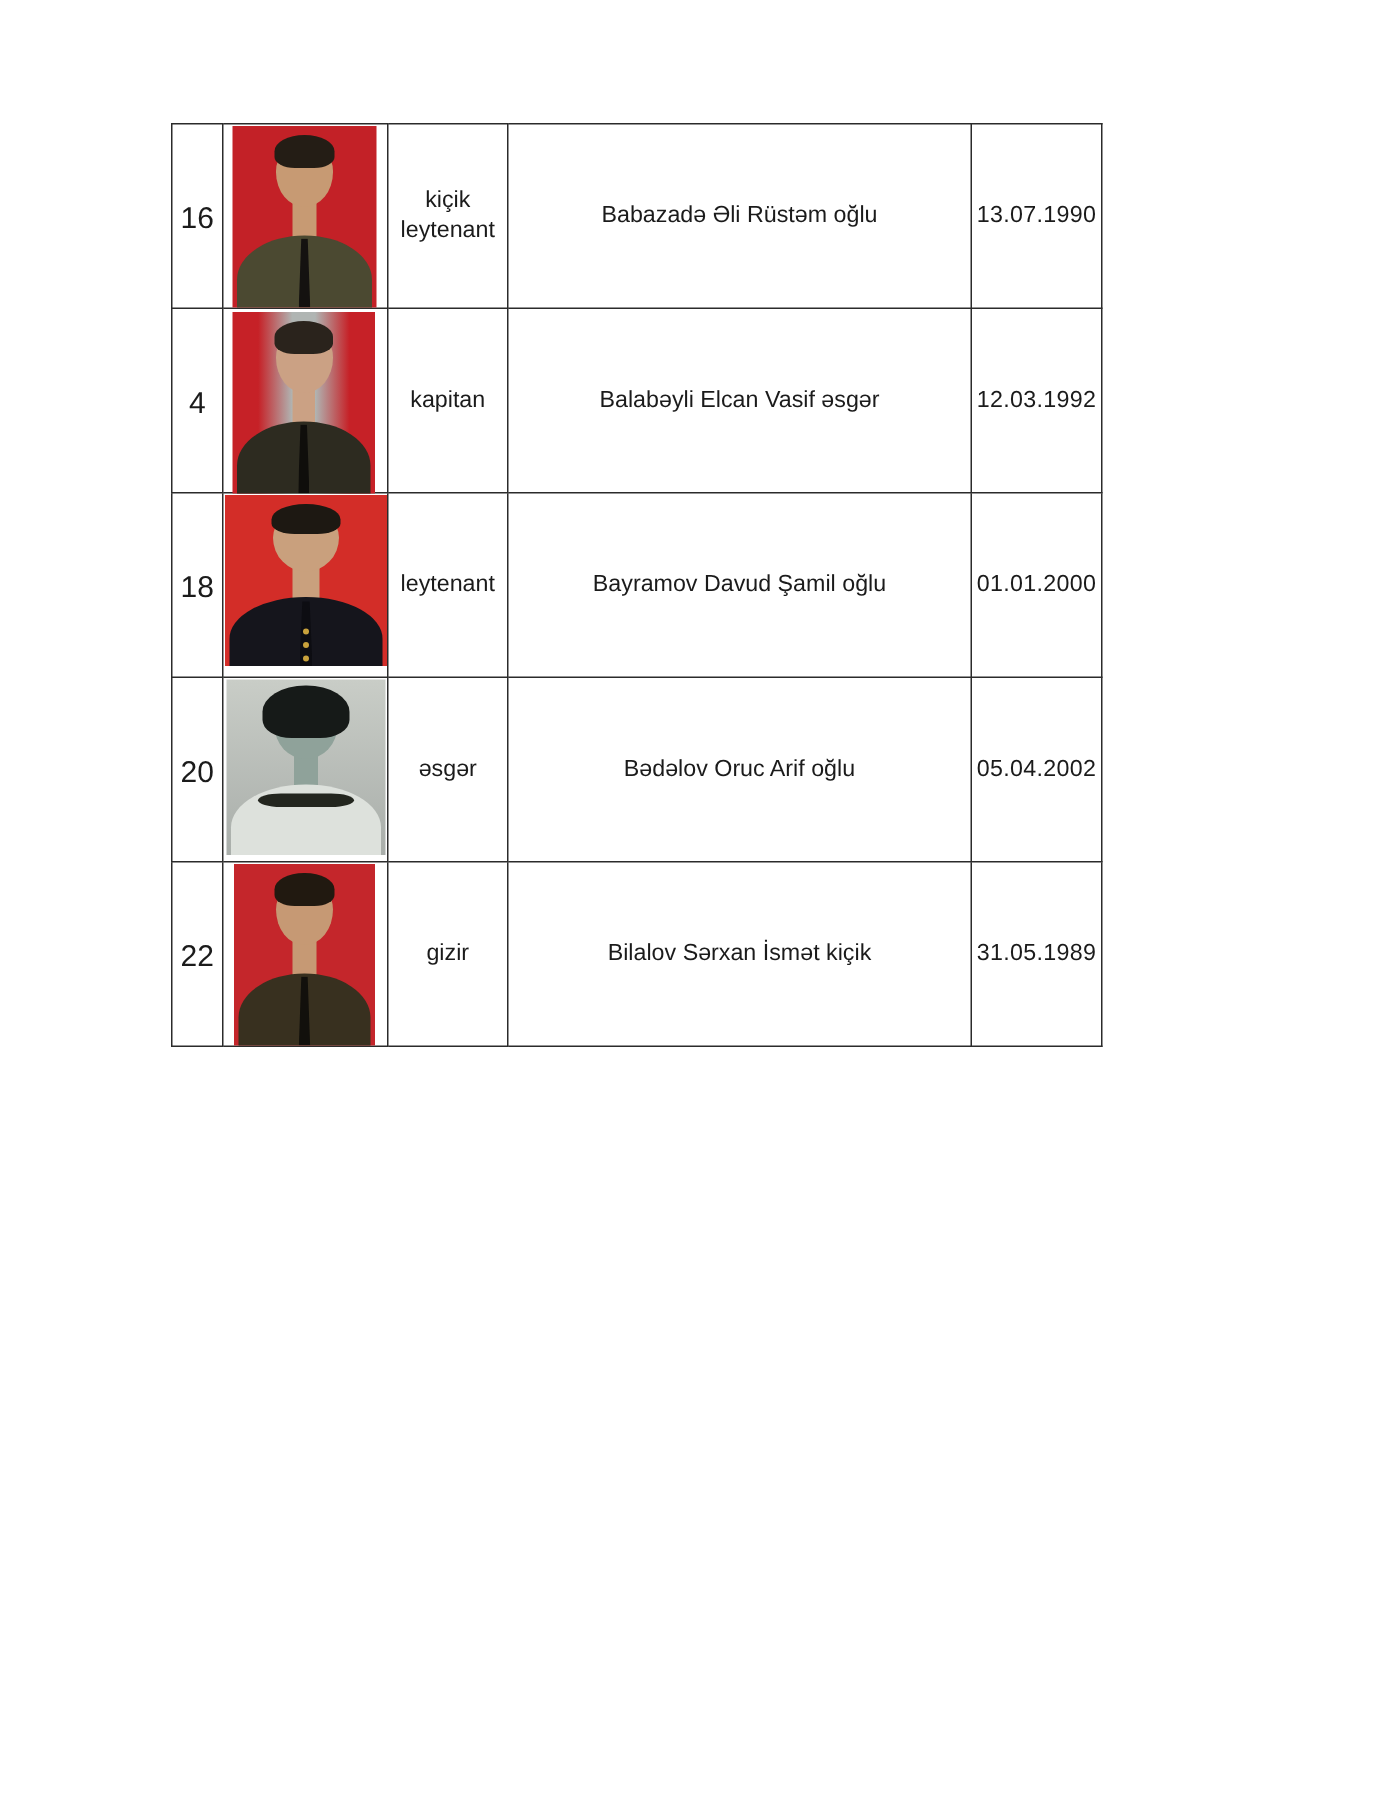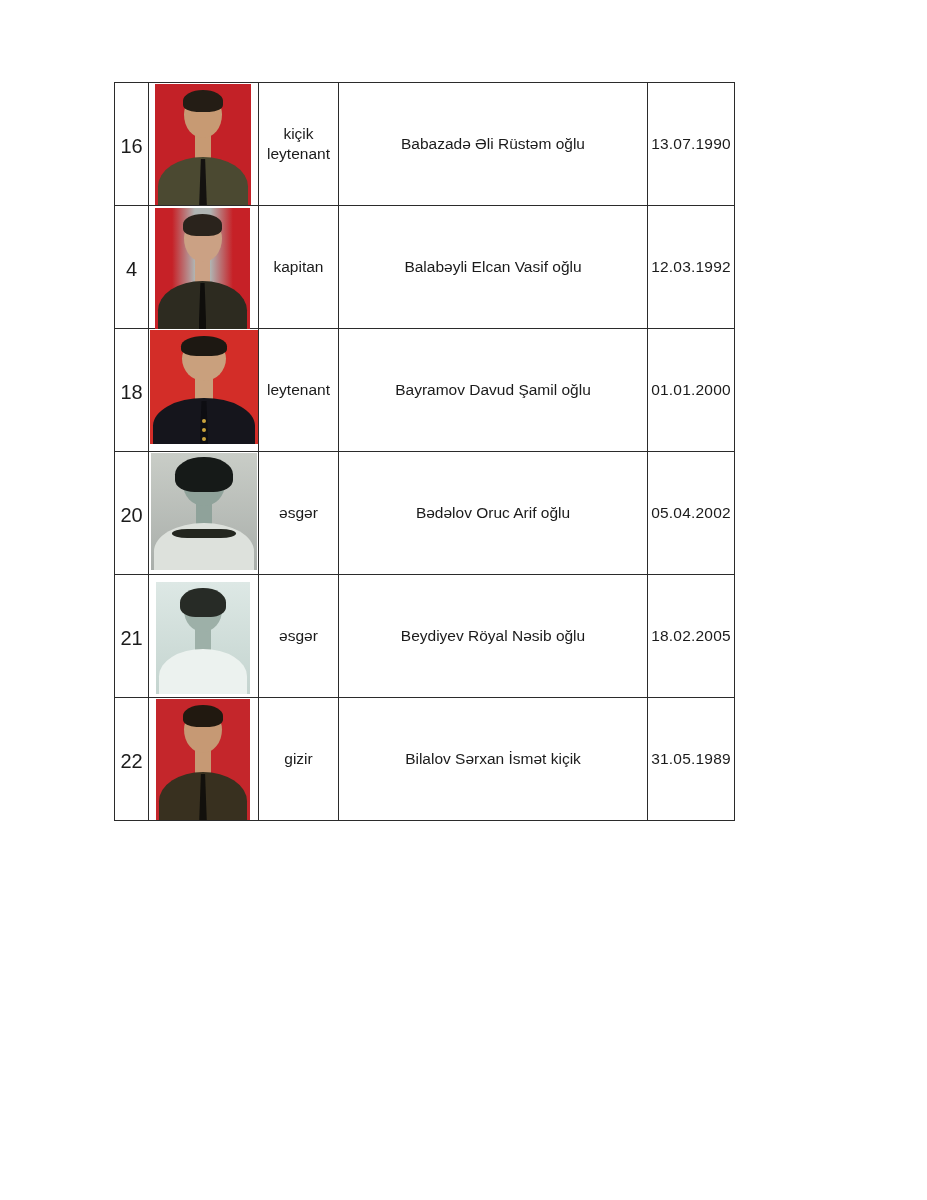--- a/index.html
+++ b/index.html
@@ -94,21 +94,21 @@
             <i class="neck"></i>
               <i class="head"></i>
               <i class="hair"></i>
               <i class="torso"></i>
               <i class="collarband"></i>
               <i class="tie"></i>
               <i class="buttons"></i>
           </div>
         </td>
         <td class="c-rank">kapitan</td>
-        <td class="c-name">Balabəyli Elcan Vasif oğlu</td>
+        <td class="c-name">Balabəyli Elcan Vasif əsgər</td>
         <td class="c-dob">12.03.1992</td>
       </tr>
 
       <tr>
         <td class="c-num"><span>18</span></td>
         <td class="c-photo">
           <div class="photo" style="left:1px;top:1px;width:108px;height:114px;background:#d32d28;--skin:#c9a07d;--hair:#1d1812;--uniform:#15151c;--tie:#0d0d12;--btn:#c9a23c">
             <i class="neck"></i>
               <i class="head"></i>
               <i class="hair"></i>
@@ -135,37 +135,20 @@
               <i class="collarband"></i>
               <i class="tie"></i>
               <i class="buttons"></i>
           </div>
         </td>
         <td class="c-rank">əsgər</td>
         <td class="c-name">Bədəlov Oruc Arif oğlu</td>
         <td class="c-dob">05.04.2002</td>
       </tr>
 
-      <tr>
-        <td class="c-num"><span>21</span></td>
-        <td class="c-photo">
-          <div class="photo" style="left:7px;top:7px;width:94px;height:112px;background:linear-gradient(180deg,#dde8e5,#c4d4cf);--skin:#9db0a8;--hair:#272b26;--uniform:#ecf2ef;--hairH:26%;--hairW:48%">
-            <i class="neck"></i>
-              <i class="head"></i>
-              <i class="hair"></i>
-              <i class="torso"></i>
-              <i class="collarband"></i>
-              <i class="tie"></i>
-              <i class="buttons"></i>
-          </div>
-        </td>
-        <td class="c-rank">əsgər</td>
-        <td class="c-name">Beydiyev Röyal Nəsib oğlu</td>
-        <td class="c-dob">18.02.2005</td>
-      </tr>
 
       <tr>
         <td class="c-num"><span>22</span></td>
         <td class="c-photo">
           <div class="photo" style="left:7px;top:1px;width:94px;height:121px;background:#c4262b;--skin:#c69974;--hair:#211910;--uniform:#38301f;--tie:#12100c">
             <i class="neck"></i>
               <i class="head"></i>
               <i class="hair"></i>
               <i class="torso"></i>
               <i class="collarband"></i>

